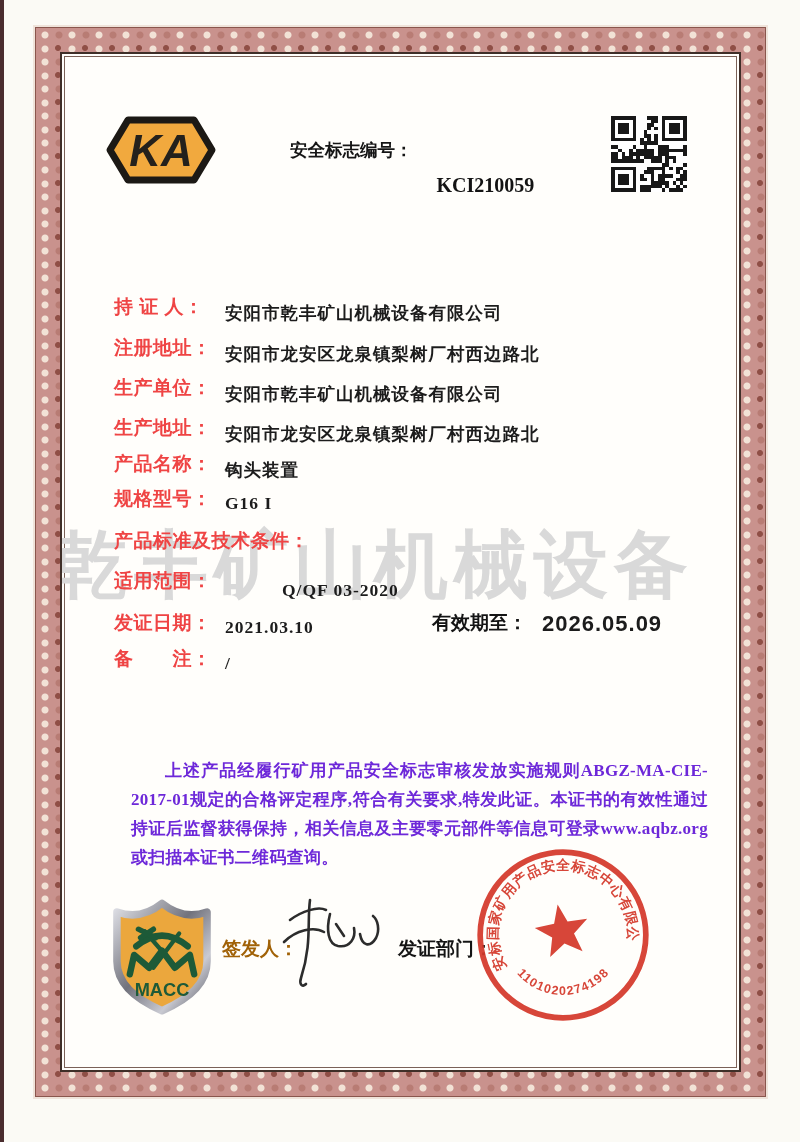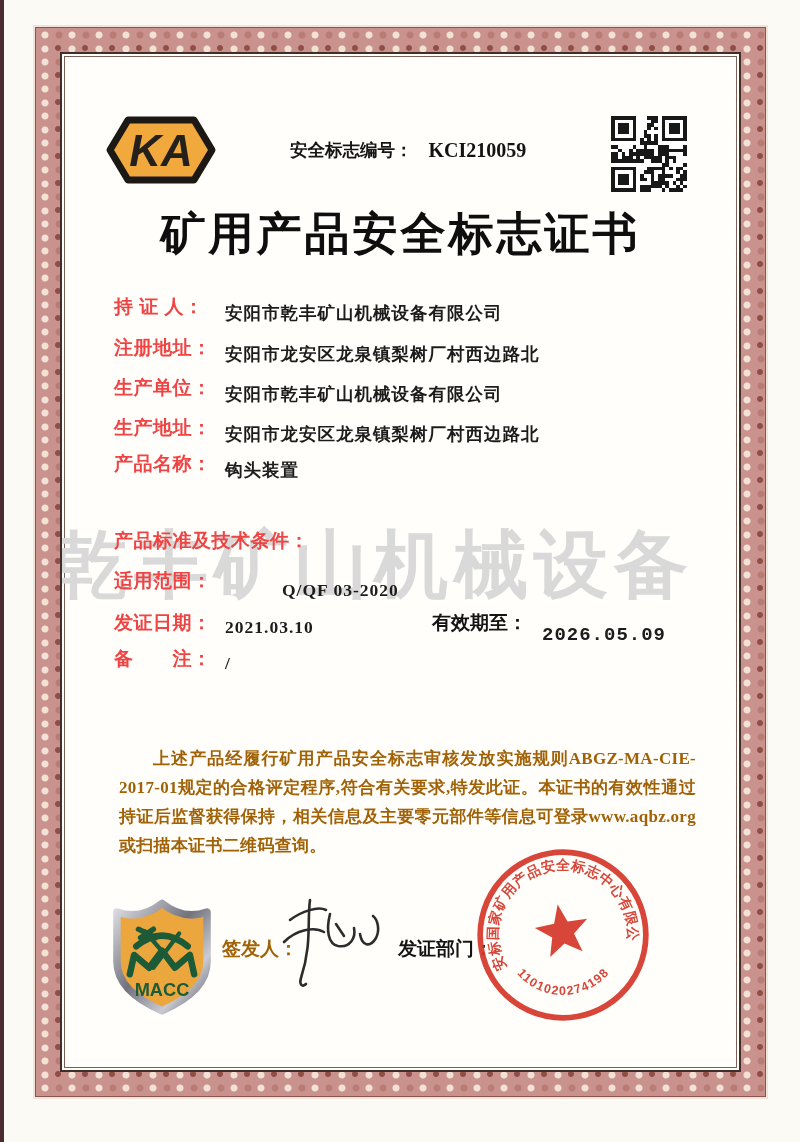--- a/index.html
+++ b/index.html
@@ -27,47 +27,47 @@
     border:2px solid #3f2f28;
     box-shadow:inset 0 0 0 2px #fffefb, inset 0 0 0 3px #7a6157;
     overflow:hidden;
   }
   .watermark{
     position:absolute;left:-8px;top:462px;z-index:1;white-space:nowrap;
     font-size:74px;font-weight:700;color:#d9d9d9;letter-spacing:6px;
     font-family:"Liberation Sans", sans-serif;
   }
   .ka{position:absolute;left:42px;top:60px;z-index:2;}
-  .certno{position:absolute;left:228px;top:84px;z-index:2;display:flex;align-items:flex-end;gap:16px;}
+  .certno{position:absolute;left:228px;top:84px;z-index:2;display:flex;align-items:flex-start;gap:24px;}
   .certno .lab{font-size:17.5px;font-weight:700;color:#151515;}
-  .certno .num{font-size:20px;font-weight:600;color:#131313;font-family:"Liberation Serif", serif;}
+  .certno .num{font-size:20px;font-weight:600;color:#131313;font-family:"Liberation Serif", serif;margin-top:36px;}
   .qr{
     position:absolute;left:549px;top:62px;width:76px;height:76px;z-index:2;
     display:grid;grid-template-columns:repeat(21,1fr);grid-template-rows:repeat(21,1fr);
     background:#fff;
   }
   .qr i{display:block;}
   .qr i.d{background:#181818;}
   .title{
     position:absolute;left:0;right:0;top:150px;z-index:2;text-align:center;
     font-size:45px;font-weight:900;color:#0e0e0e;letter-spacing:3px;
     font-family:"Liberation Serif", serif;
   }
   .row{position:absolute;left:52px;right:20px;height:26px;z-index:2;}
   .row .lbl{font-size:19px;font-weight:700;color:#ef4444;letter-spacing:0.5px;}
   .row .val{
     position:absolute;left:111px;top:7px;font-size:17.5px;color:#1c1c1c;
     font-weight:600;font-family:"Liberation Serif", serif;letter-spacing:1px;white-space:nowrap;
   }
   .row .val.wide{left:168px;margin-top:45px;}
   .row .lbl2{position:absolute;left:318px;top:0;font-size:19px;font-weight:700;color:#141414;text-align:right;}
-  .row .val2{position:absolute;left:428px;top:14px;font-size:19px;font-weight:600;color:#1c1c1c;font-family:Liberation Mono, monospace;letter-spacing:1px;}
+  .row .val2{position:absolute;left:428px;top:1px;font-size:22px;font-weight:600;color:#1c1c1c;font-family:Liberation Sans, sans-serif;letter-spacing:1px;}
   .para{
-    position:absolute;left:57px;width:577px;top:690px;z-index:2;margin:0;
-    font-size:17px;font-weight:700;color:#a16207;line-height:29px;
+    position:absolute;left:57px;width:577px;top:690px;z-index:2;margin:12px;
+    font-size:17px;font-weight:700;color:#6d28d9;line-height:29px;
     text-indent:2em;text-align:justify;letter-spacing:0.3px;
     font-family:"Liberation Serif", serif;
   }
   .macc{position:absolute;left:46px;top:843px;z-index:2;}
   .signer{position:absolute;left:160px;top:882px;z-index:3;font-size:19px;font-weight:700;color:#a16207;}
   .sig{position:absolute;left:212px;top:832px;z-index:2;}
   .dept{position:absolute;left:336px;top:882px;z-index:3;font-size:19px;font-weight:700;color:#141414;}
   .stamp{position:absolute;left:413px;top:793px;z-index:4;transform:rotate(-10deg);opacity:0.93;}
   .stamp text{font-family:"Liberation Sans", sans-serif;font-weight:700;}
 </style>
@@ -528,41 +528,44 @@
         <i></i>
         <i class="d"></i>
         <i></i>
         <i class="d"></i>
         <i class="d"></i>
         <i class="d"></i>
         <i class="d"></i>
         <i></i>
       </div>
 
-    <div class="title">矿用产品安全标志证书</div>
 
     <div class="row" style="top:240px">
       <span class="lbl">持 证 人：</span>
       <span class="val">安阳市乾丰矿山机械设备有限公司</span>
     </div>
     <div class="row" style="top:281px">
       <span class="lbl">注册地址：</span>
       <span class="val">安阳市龙安区龙泉镇梨树厂村西边路北</span>
     </div>
     <div class="row" style="top:321px">
       <span class="lbl">生产单位：</span>
       <span class="val">安阳市乾丰矿山机械设备有限公司</span>
     </div>
     <div class="row" style="top:361px">
       <span class="lbl">生产地址：</span>
       <span class="val">安阳市龙安区龙泉镇梨树厂村西边路北</span>
     </div>
     <div class="row" style="top:397px">
       <span class="lbl">产品名称：</span>
       <span class="val">钩头装置</span>
+    </div>
+    <div class="row" style="top:432px">
+      <span class="lbl">规格型号：</span>
+      <span class="val">G16 I</span>
     </div>
     <div class="row" style="top:474px">
       <span class="lbl">产品标准及技术条件：</span>
       <span class="val wide">Q/QF 03-2020</span>
     </div>
     <div class="row" style="top:514px">
       <span class="lbl">适用范围：</span>
     </div>
     <div class="row" style="top:556px">
       <span class="lbl">发证日期：</span>

